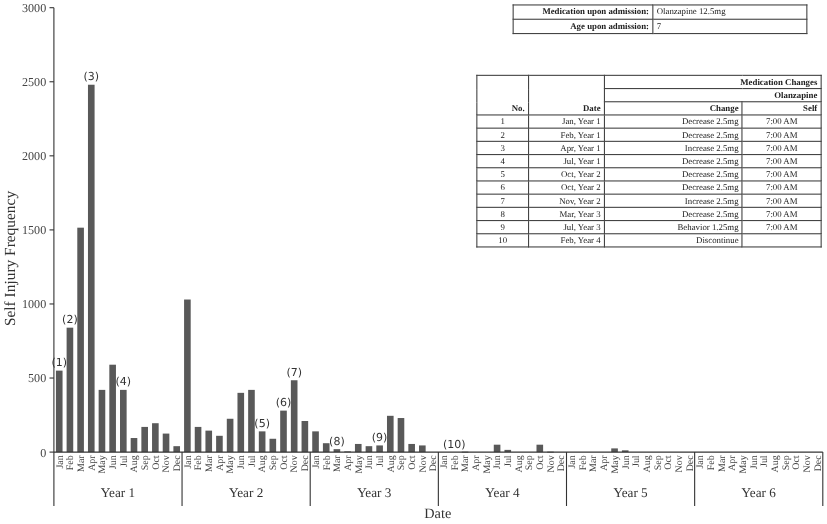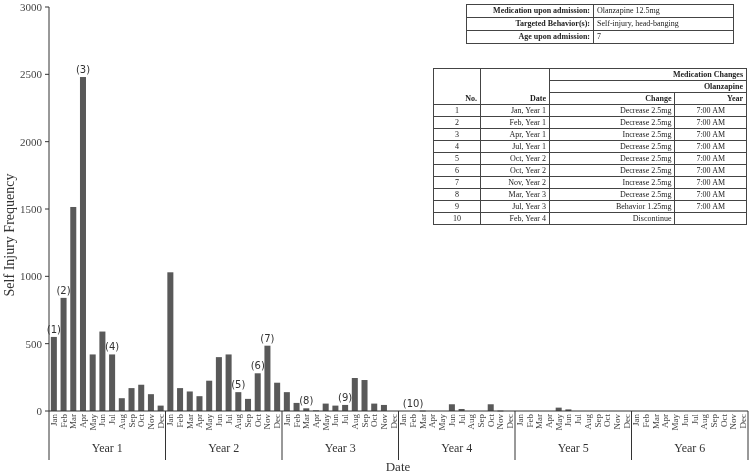--- a/index.html
+++ b/index.html
@@ -185,43 +185,39 @@
   <text id="xlabel" x="398" y="471" text-anchor="middle" font-family="Liberation Serif, serif" font-size="13" fill="#333">Date</text>
 </svg>
 
 <table class="info-table">
   <tbody id="info-body">
       <tr>
         <td class="lbl">Medication upon admission:</td>
         <td>Olanzapine 12.5mg</td>
       </tr>
       <tr>
-        <td class="lbl">Targeted Behavior(s):</td>
-        <td>Self-injury, head-banging</td>
-      </tr>
-      <tr>
         <td class="lbl">Age upon admission:</td>
         <td>7</td>
       </tr>
     </tbody>
 </table>
 
 <table class="med-table">
   <thead>
     <tr>
       <th rowspan="3" class="bottom" style="width:40px">No.</th>
       <th rowspan="3" class="bottom" style="width:62px">Date</th>
       <th colspan="2">Medication Changes</th>
     </tr>
     <tr>
       <th colspan="2">Olanzapine</th>
     </tr>
     <tr>
       <th>Change</th>
-      <th>Year</th>
+      <th>Self</th>
     </tr>
   </thead>
   <tbody id="med-body">
       <tr>
         <td class="c">1</td>
         <td class="l">Jan, Year 1</td>
         <td class="l">Decrease 2.5mg</td>
         <td class="c">7:00 AM</td>
       </tr>
       <tr>

